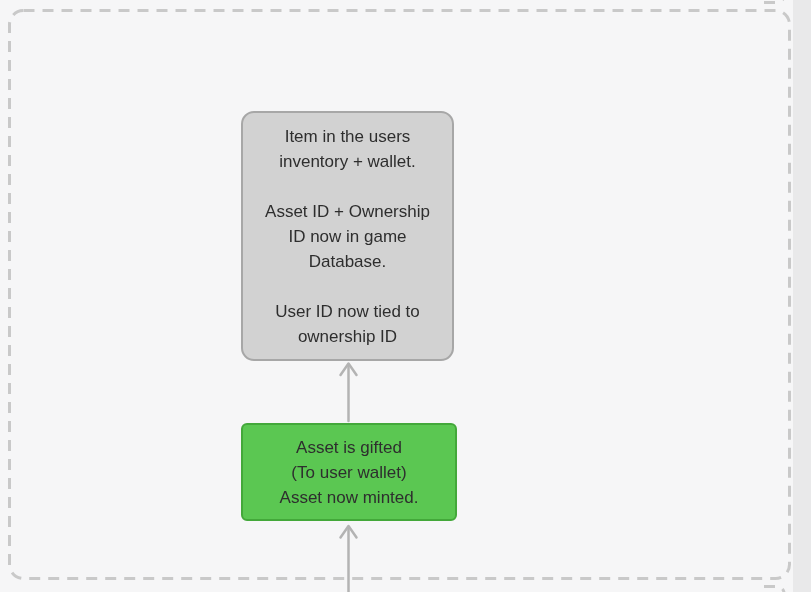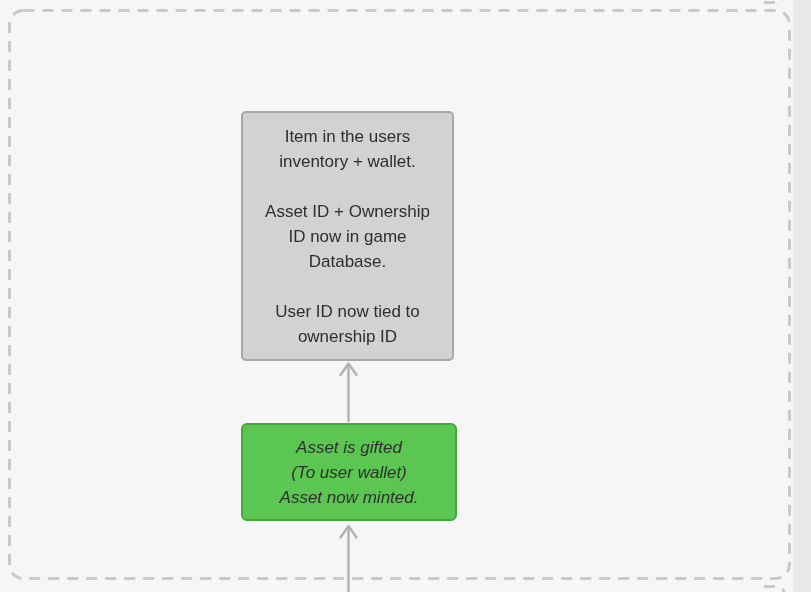--- a/index.html
+++ b/index.html
@@ -46,31 +46,30 @@
     color: #2e2e2e;
     white-space: pre-line;
   }
   .node-inventory {
     left: 241px;
     top: 111px;
     width: 213px;
     height: 250px;
     background: #d2d2d2;
     border: 2px solid #a7a7a7;
-    border-radius: 5px;
+    border-radius: 13px;
   }
   .node-gift {
     left: 241px;
     top: 423px;
     width: 216px;
     height: 98px;
     background: #5bc752;
     border: 2px solid #43a83a;
     border-radius: 6px;
-    font-style: italic;
   }
 </style>
 </head>
 <body>
 
 <div class="canvas">
 
   <div class="outside-strip"></div>
 
   <svg class="overlay-svg" viewBox="0 0 811 592">

